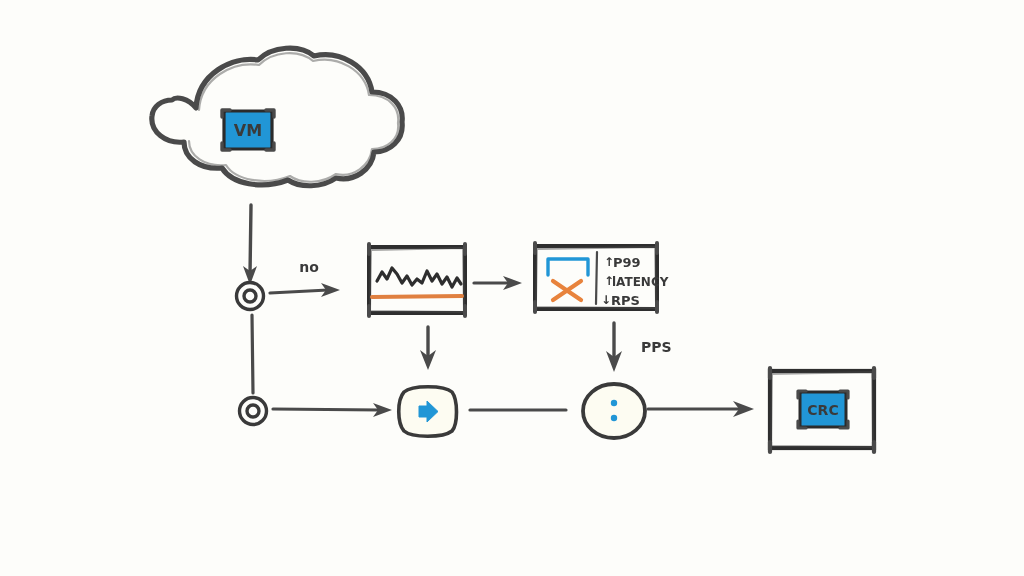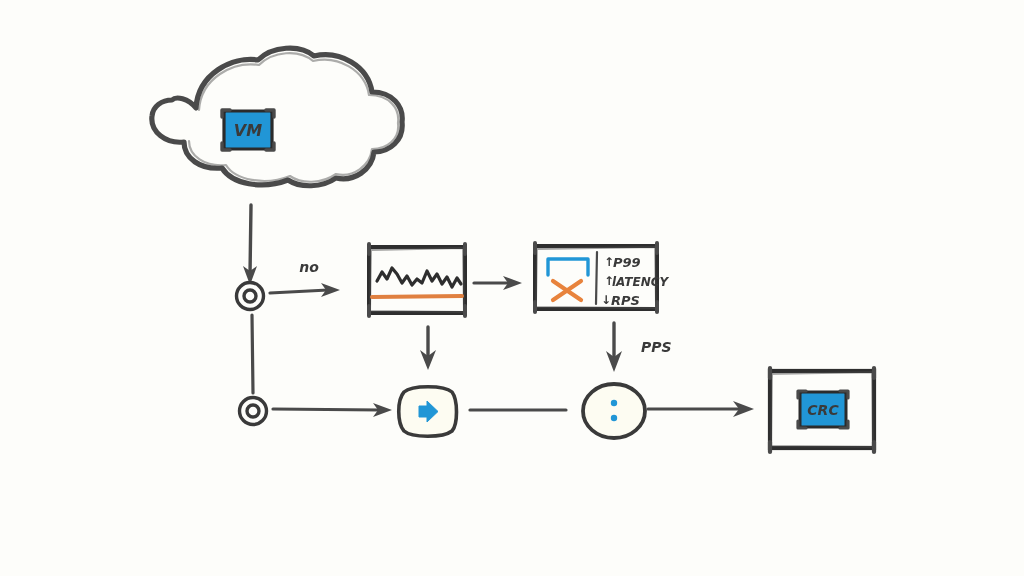--- a/index.html
+++ b/index.html
@@ -10,21 +10,20 @@
   }
   body {
     font-family: "DejaVu Sans", sans-serif;
   }
   #canvas {
     position: relative;
     width: 1024px;
     height: 576px;
     background: #fdfdfa;
     overflow: hidden;
-    font-style: italic;
   }
   #sketch {
     position: absolute;
     top: 0;
     left: 0;
     width: 1024px;
     height: 576px;
   }
   .hand-text {
     font-family: "DejaVu Sans", sans-serif;

